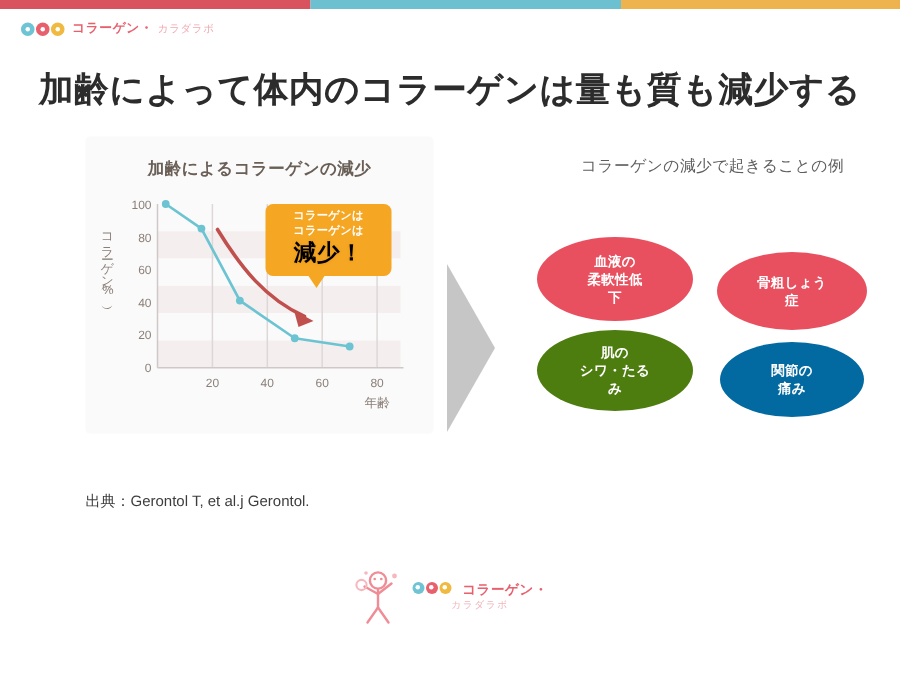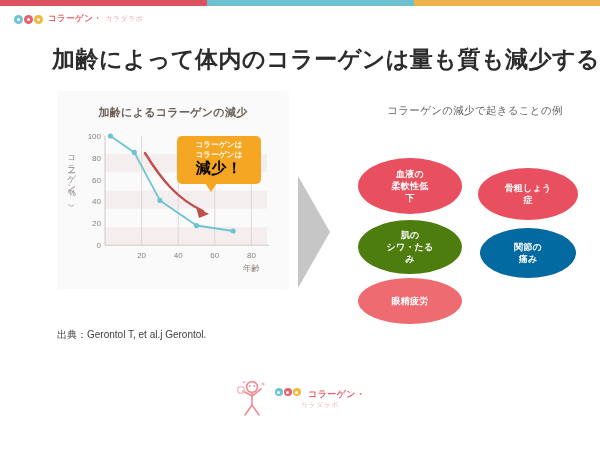--- a/index.html
+++ b/index.html
@@ -57,21 +57,21 @@
   #logo-text-sub {
     font-size: 7px;
     color: #f0a9b2;
     letter-spacing: .4px;
     margin-left: 3px;
   }
 
   
   #page-title {
     margin: 12px 0 16px 0;
-    text-align: right;
+    text-align: center;
     font-size: 23px;
     font-weight: bold;
     color: #2c2c2c;
     letter-spacing: .5px;
   }
 
   
   #content {
     position: relative;
     margin-top: 14px;
@@ -351,25 +351,20 @@
         </div>
       </div>
 
       <div class="bubble" style="left:130px; top:88px; width:96px; height:50px; background:#0369a1;">
         <div>
           <span>関節の</span>
           <span>痛み</span>
         </div>
       </div>
 
-      <div class="bubble" style="left:8px; top:138px; width:104px; height:46px; background:#ef6b72;">
-        <div>
-          <span>眼精疲労</span>
-        </div>
-      </div>
 
     </div>
   </div>
 </div>
 
 <div id="citation">
   <div>出典：Gerontol T, et al.j Gerontol.</div>
 </div>
 
 <div id="footer-logo">

